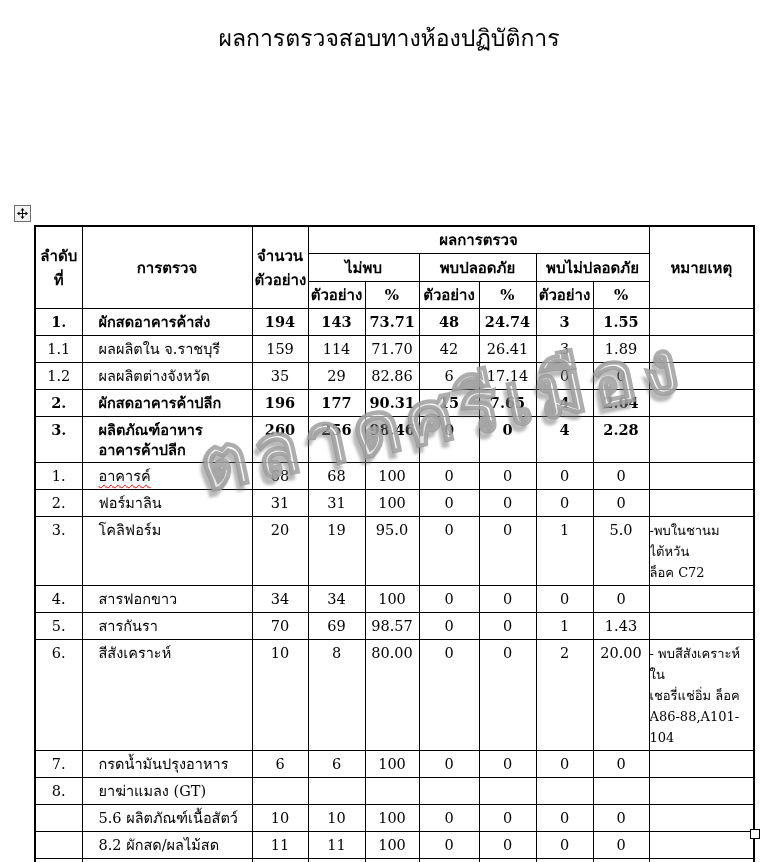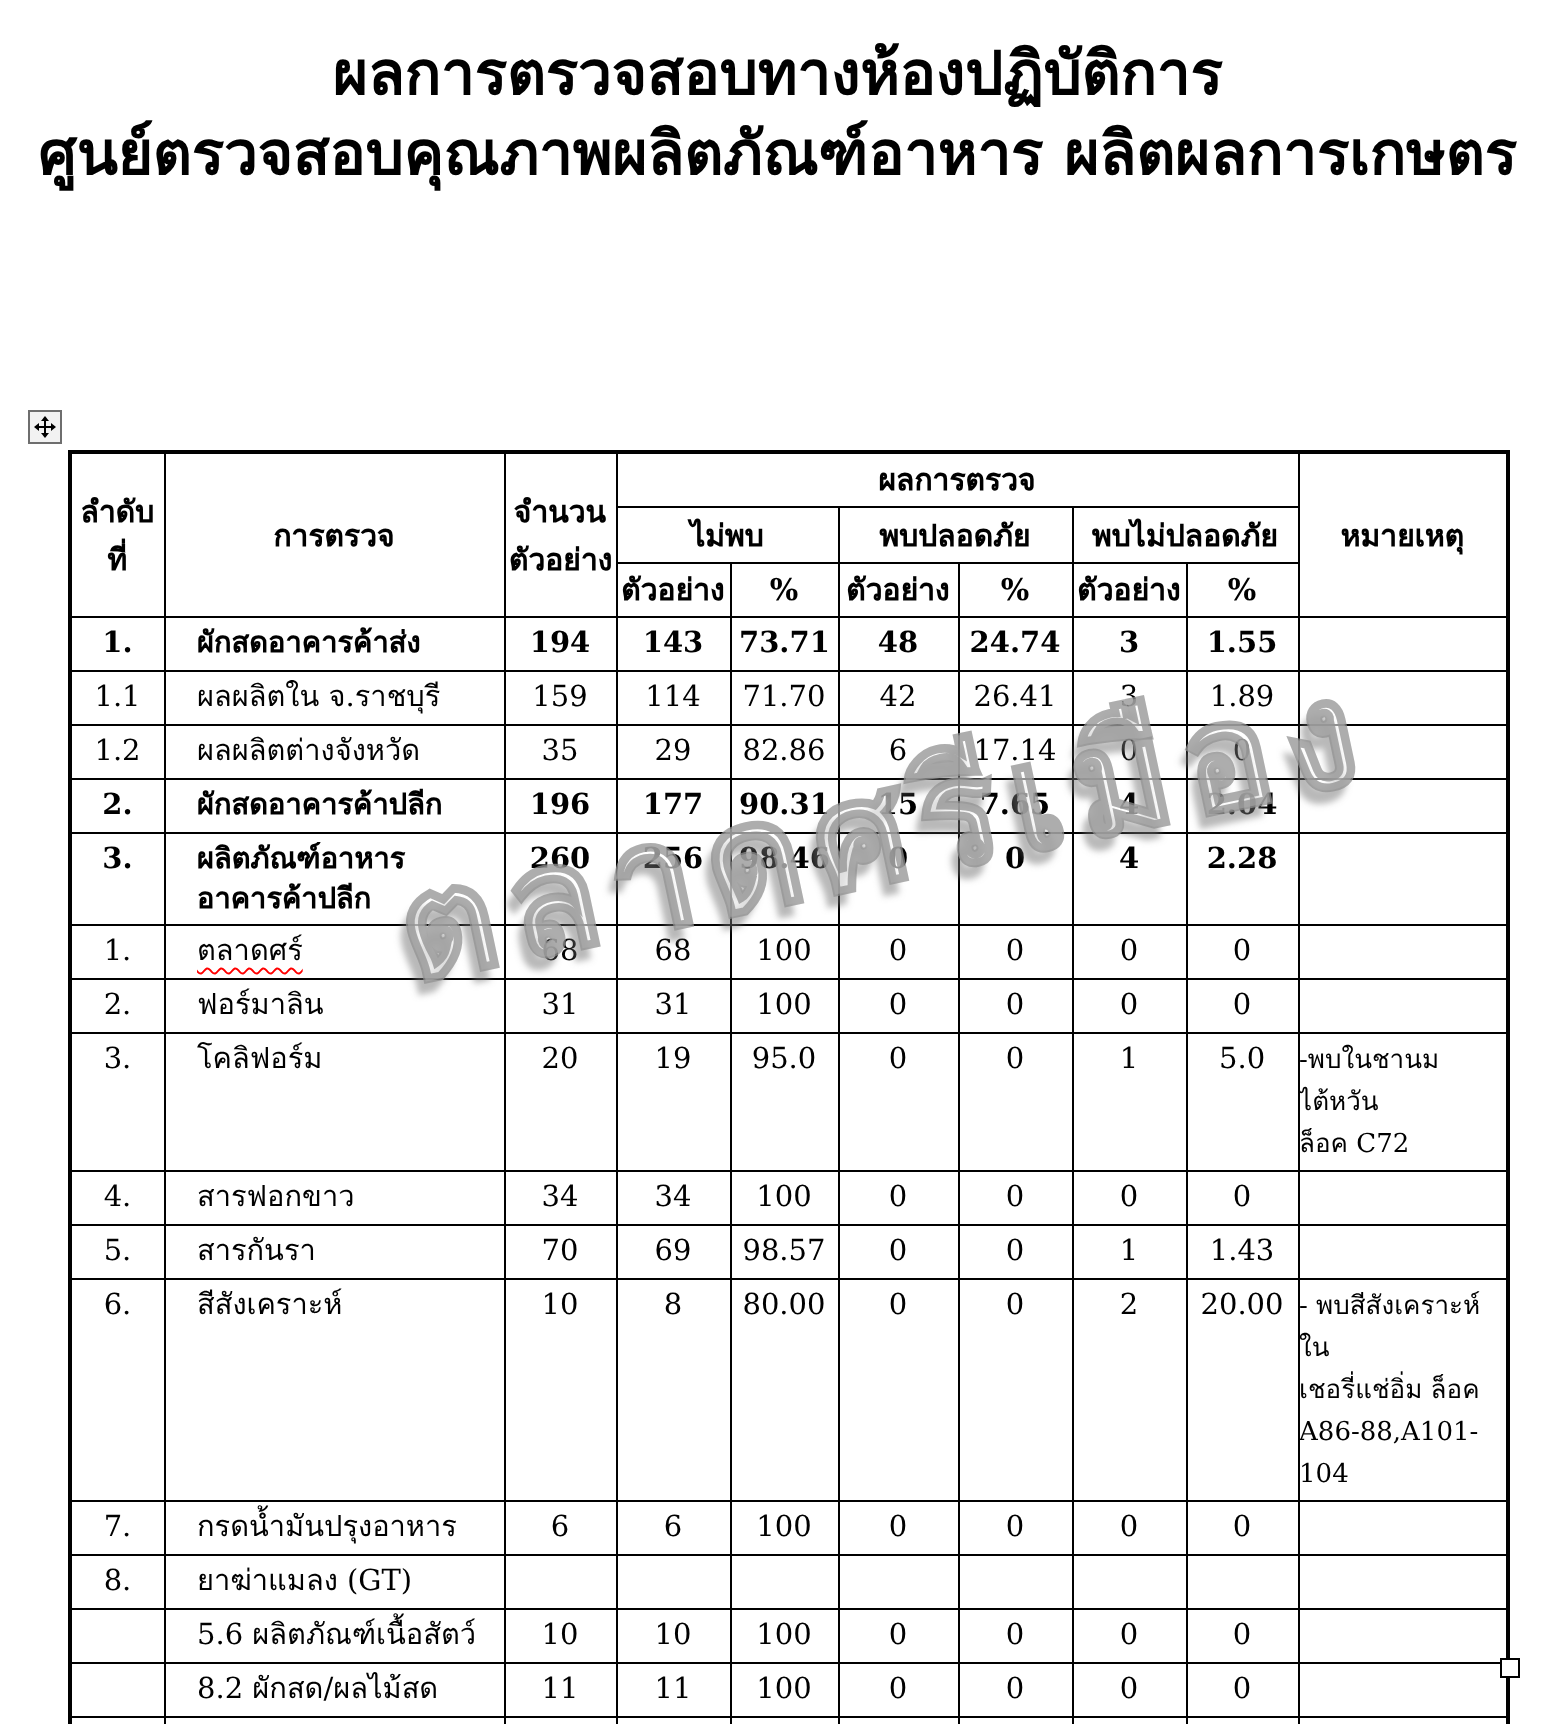--- a/index.html
+++ b/index.html
@@ -1,21 +1,21 @@
 <!DOCTYPE html>
 <html><head>
 <meta charset="utf-8">
 <style>
   html,body{margin:0;padding:0;}
   body{
     width:778px;height:862px;background:#ffffff;position:relative;overflow:hidden;
     font-family:"DejaVu Serif","Liberation Serif",serif;color:#000;
   }
   .title-block{position:absolute;top:18px;left:0;width:778px;text-align:center;z-index:1;}
-  .title-line{height:40px;line-height:40px;font-size:30px;font-weight:bold;}
+  .title-line{height:40px;line-height:40px;font-size:23px;font-weight:normal;}
 
   
   .move-handle{
     position:absolute;left:14px;top:205px;width:15px;height:15px;z-index:20;
     border:1px solid #6e6e6e;background:#f2f2f2;display:flex;align-items:center;justify-content:center;
   }
   
   .resize-handle{
     position:absolute;left:750px;top:829px;width:8px;height:8px;z-index:20;
     border:1px solid #000;background:#fff;
@@ -43,21 +43,20 @@
     color:rgba(255,255,255,0.55);
     -webkit-text-stroke:2px rgba(145,145,145,0.75);
     text-shadow:-5px 6px 3px rgba(115,115,115,0.5);
   }
 </style>
 </head>
 <body>
 
 <div class="title-block">
   <div class="title-line">ผลการตรวจสอบทางห้องปฏิบัติการ</div>
-  <div class="title-line">ศูนย์ตรวจสอบคุณภาพผลิตภัณฑ์อาหาร ผลิตผลการเกษตร</div>
 </div>
 
 <div class="move-handle">
   <span style="display:flex;">
     <svg width="11" height="11" viewBox="0 0 11 11">
       <g stroke="#000" stroke-width="1">
         <line x1="5.5" y1="1" x2="5.5" y2="10"></line>
         <line x1="1" y1="5.5" x2="10" y2="5.5"></line>
       </g>
       <g fill="#000">
@@ -167,21 +166,21 @@
         <td class="num">256</td>
         <td class="num">98.46</td>
         <td class="num">0</td>
         <td class="num">0</td>
         <td class="num">4</td>
         <td class="num">2.28</td>
         <td class="remark-cell"></td>
       </tr>
       <tr>
         <td class="num">1.</td>
-        <td class="name"><span class="spell">ตลาดศร์</span></td>
+        <td class="name"><span class="spell">อาคารค์</span></td>
         <td class="num">68</td>
         <td class="num">68</td>
         <td class="num">100</td>
         <td class="num">0</td>
         <td class="num">0</td>
         <td class="num">0</td>
         <td class="num">0</td>
         <td class="remark-cell"></td>
       </tr>
       <tr>

